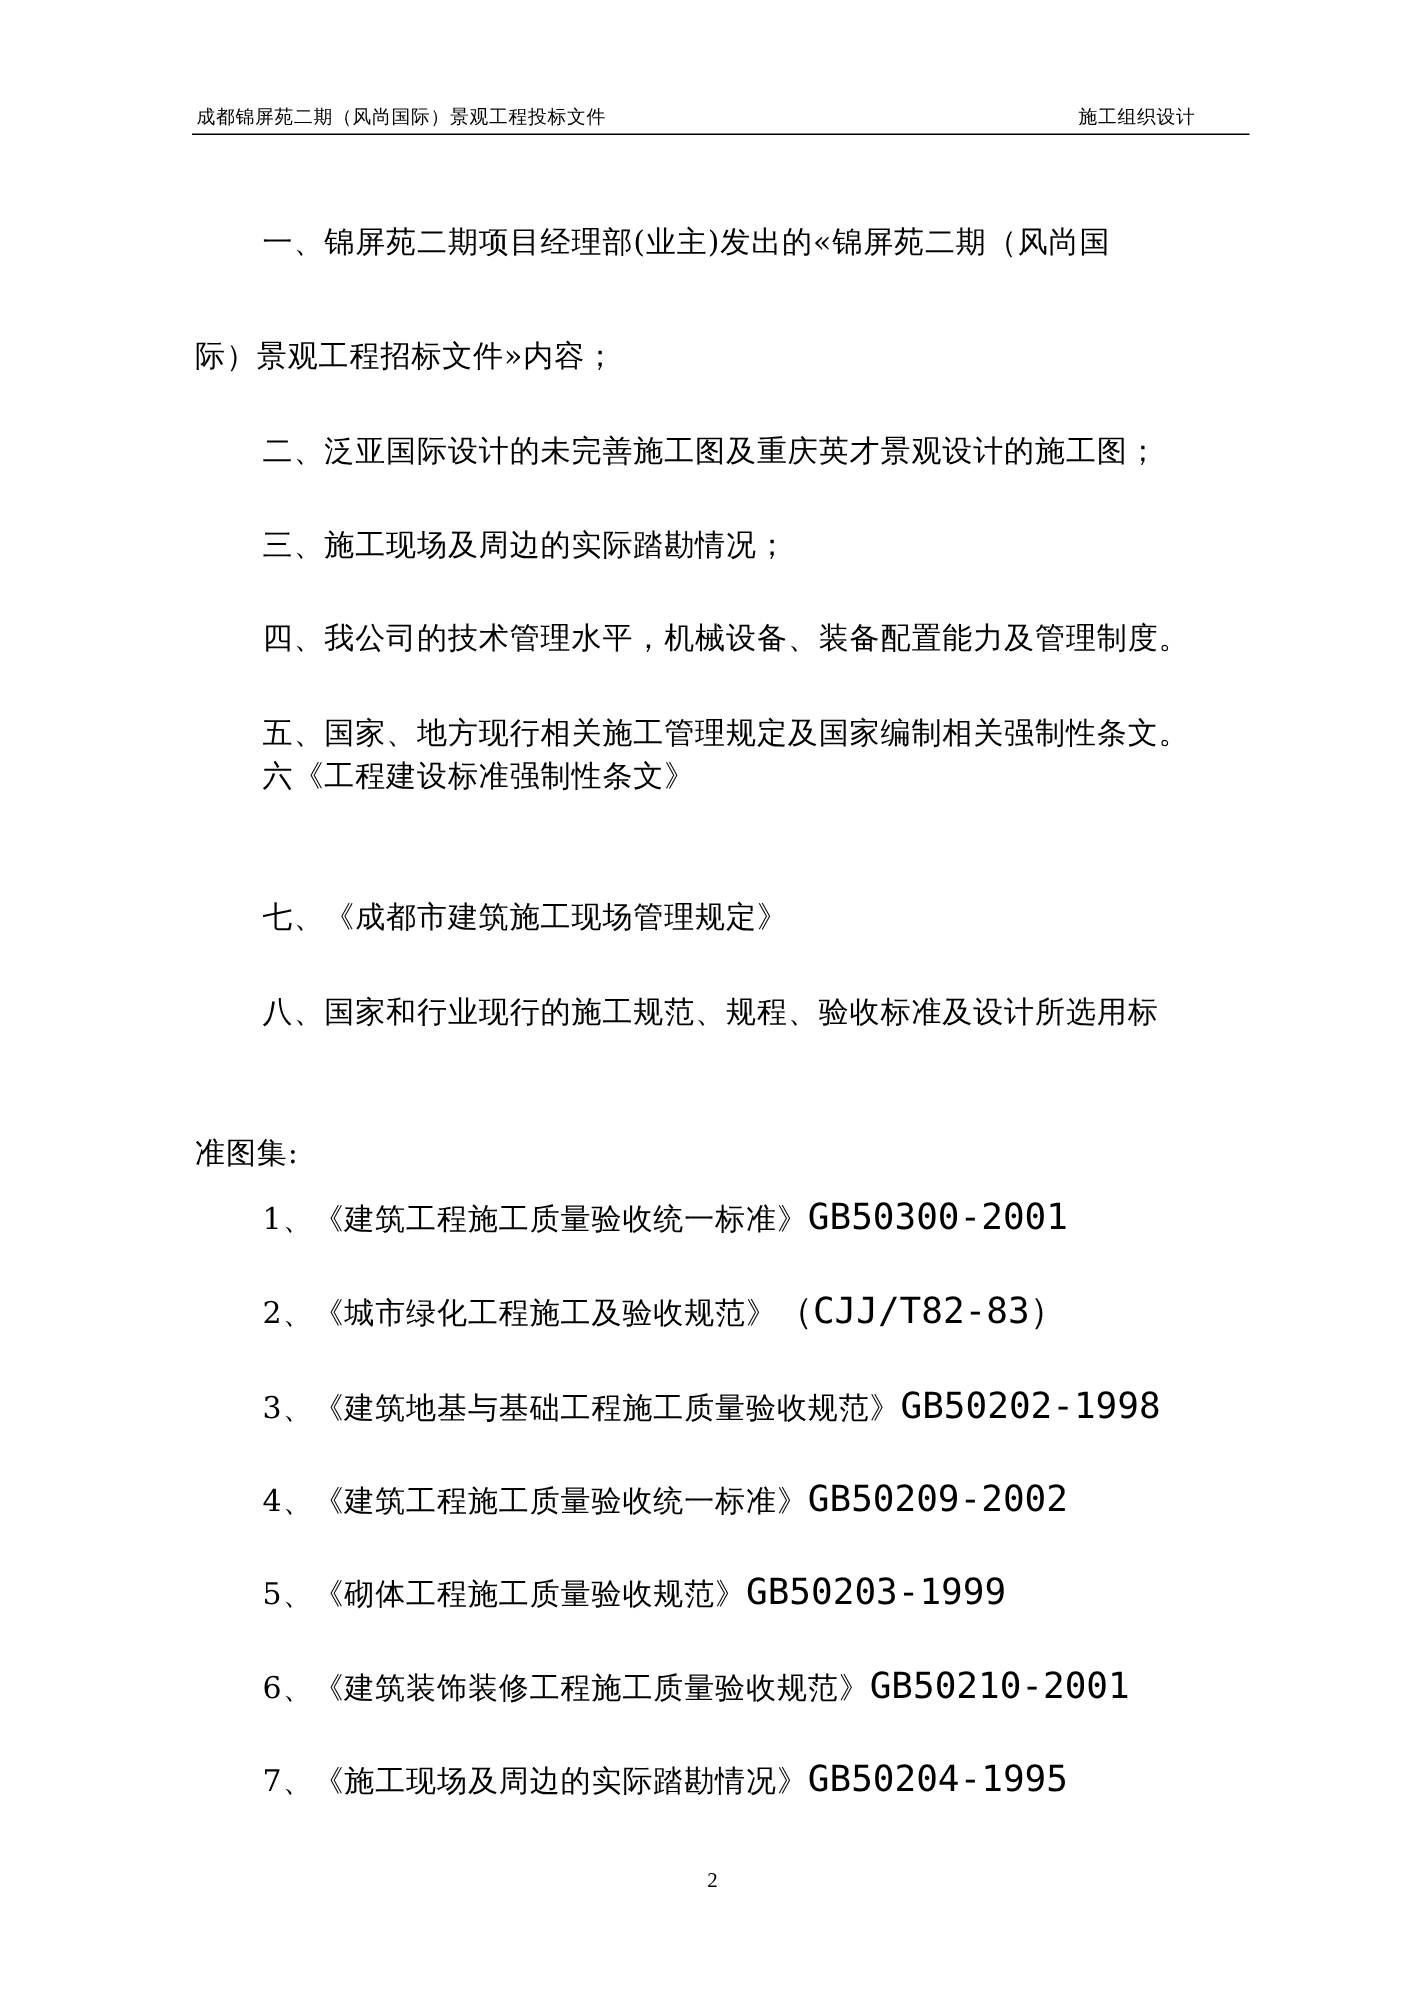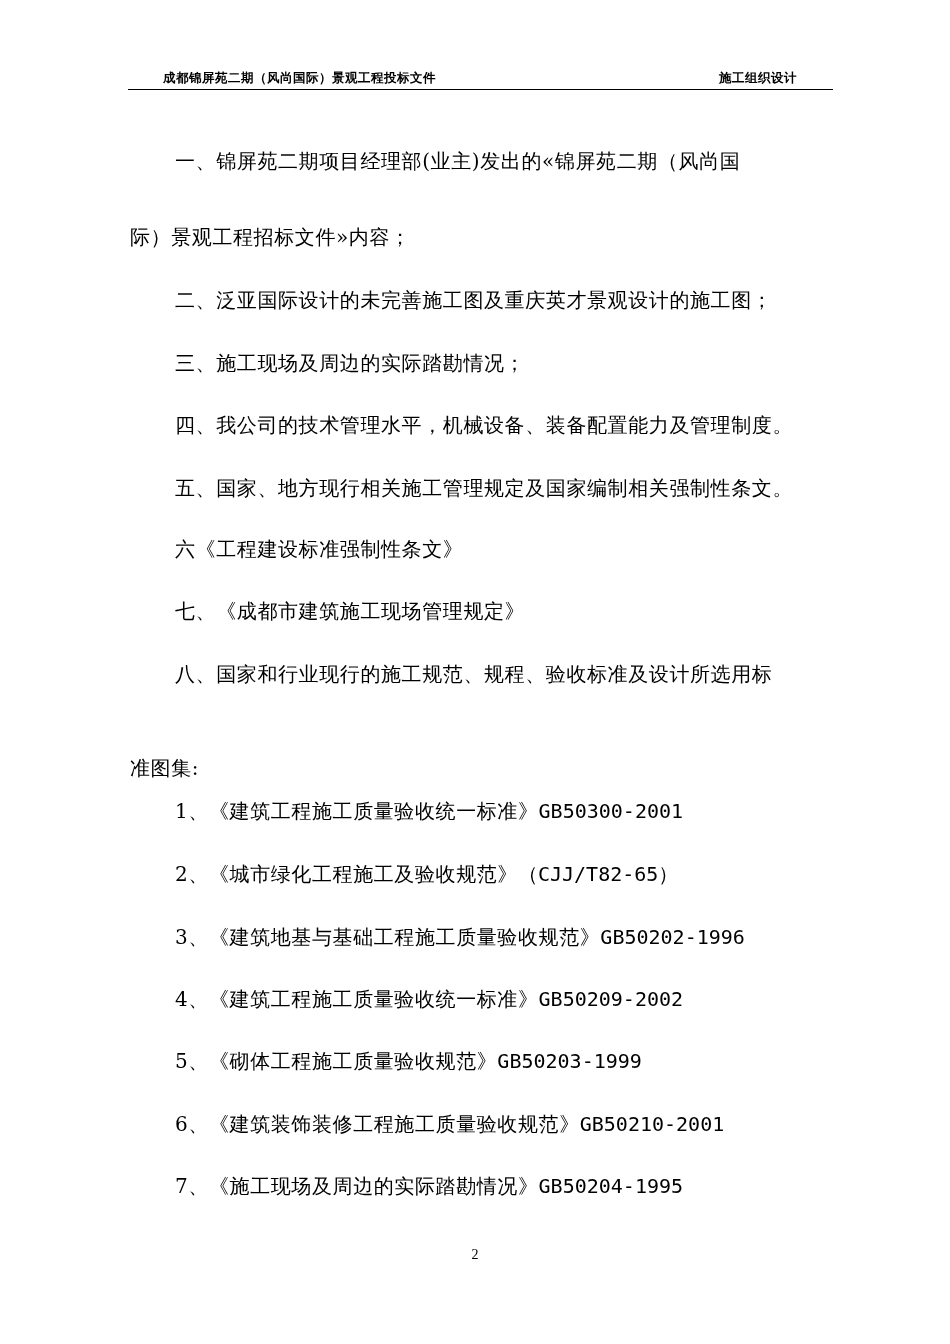--- a/index.html
+++ b/index.html
@@ -21,41 +21,40 @@
       top: 68px;
       width: 705px;
       height: 21px;
       border-bottom: 1.5px solid #000000;
     }
     .header-left, .header-right {
       position: absolute;
       top: 2px;
       font-family: "DejaVu Sans", "Liberation Sans", sans-serif;
       font-size: 12.5px;
-      font-weight: bold;
+      font-weight: normal;
       letter-spacing: 0.5px;
       line-height: 16px;
       white-space: nowrap;
-      margin-left: 32px;
     }
     .header-left { left: 3px; }
     .header-right { right: 36px; }
 
     .body-line {
       position: absolute;
       font-size: 20px;
       line-height: 26px;
       white-space: nowrap;
       letter-spacing: 0.6px;
     }
     .indent { left: 175px; text-align: center; }
     .flush  { left: 130px; }
     .mono {
       font-family: "DejaVu Sans Mono", "Liberation Mono", monospace;
-      font-size: 20px;
+      font-size: 24px;
       letter-spacing: 0;
     }
 
     .page-number {
       position: absolute;
       left: 0;
       width: 950px;
       top: 1246px;
       text-align: center;
       font-family: "Liberation Serif", "DejaVu Serif", serif;
@@ -70,33 +69,33 @@
   <span class="header-left">成都锦屏苑二期（风尚国际）景观工程投标文件</span>
   <span class="header-right">施工组织设计</span>
 </div>
 
 <div class="body-line indent" style="top:148px">一、锦屏苑二期项目经理部(业主)发出的«锦屏苑二期（风尚国</div>
 <div class="body-line flush" style="top:224px">际）景观工程招标文件»内容；</div>
 <div class="body-line indent" style="top:287px">二、泛亚国际设计的未完善施工图及重庆英才景观设计的施工图；</div>
 <div class="body-line indent" style="top:350px">三、施工现场及周边的实际踏勘情况；</div>
 <div class="body-line indent" style="top:412px">四、我公司的技术管理水平，机械设备、装备配置能力及管理制度。</div>
 <div class="body-line indent" style="top:475px">五、国家、地方现行相关施工管理规定及国家编制相关强制性条文。</div>
-<div class="body-line indent" style="top:536px">六《工程建设标准强制性条文》</div>
+<div class="body-line indent" style="top:504px">六《工程建设标准强制性条文》</div>
 <div class="body-line indent" style="top:598px">七、《成都市建筑施工现场管理规定》</div>
 <div class="body-line indent" style="top:661px">八、国家和行业现行的施工规范、规程、验收标准及设计所选用标</div>
 <div class="body-line flush" style="top:755px">准图集:</div>
 
 <div class="body-line indent" style="top:798px">
   <span>1、</span><span>《建筑工程施工质量验收统一标准》</span><span class="mono">GB50300-2001</span>
 </div>
 <div class="body-line indent" style="top:861px">
-  <span>2、</span><span>《城市绿化工程施工及验收规范》</span><span class="mono">（CJJ/T82-65）</span>
+  <span>2、</span><span>《城市绿化工程施工及验收规范》</span><span class="mono">（CJJ/T82-83）</span>
 </div>
 <div class="body-line indent" style="top:924px">
-  <span>3、</span><span>《建筑地基与基础工程施工质量验收规范》</span><span class="mono">GB50202-1996</span>
+  <span>3、</span><span>《建筑地基与基础工程施工质量验收规范》</span><span class="mono">GB50202-1998</span>
 </div>
 <div class="body-line indent" style="top:986px">
   <span>4、</span><span>《建筑工程施工质量验收统一标准》</span><span class="mono">GB50209-2002</span>
 </div>
 <div class="body-line indent" style="top:1048px">
   <span>5、</span><span>《砌体工程施工质量验收规范》</span><span class="mono">GB50203-1999</span>
 </div>
 <div class="body-line indent" style="top:1111px">
   <span>6、</span><span>《建筑装饰装修工程施工质量验收规范》</span><span class="mono">GB50210-2001</span>
 </div>

